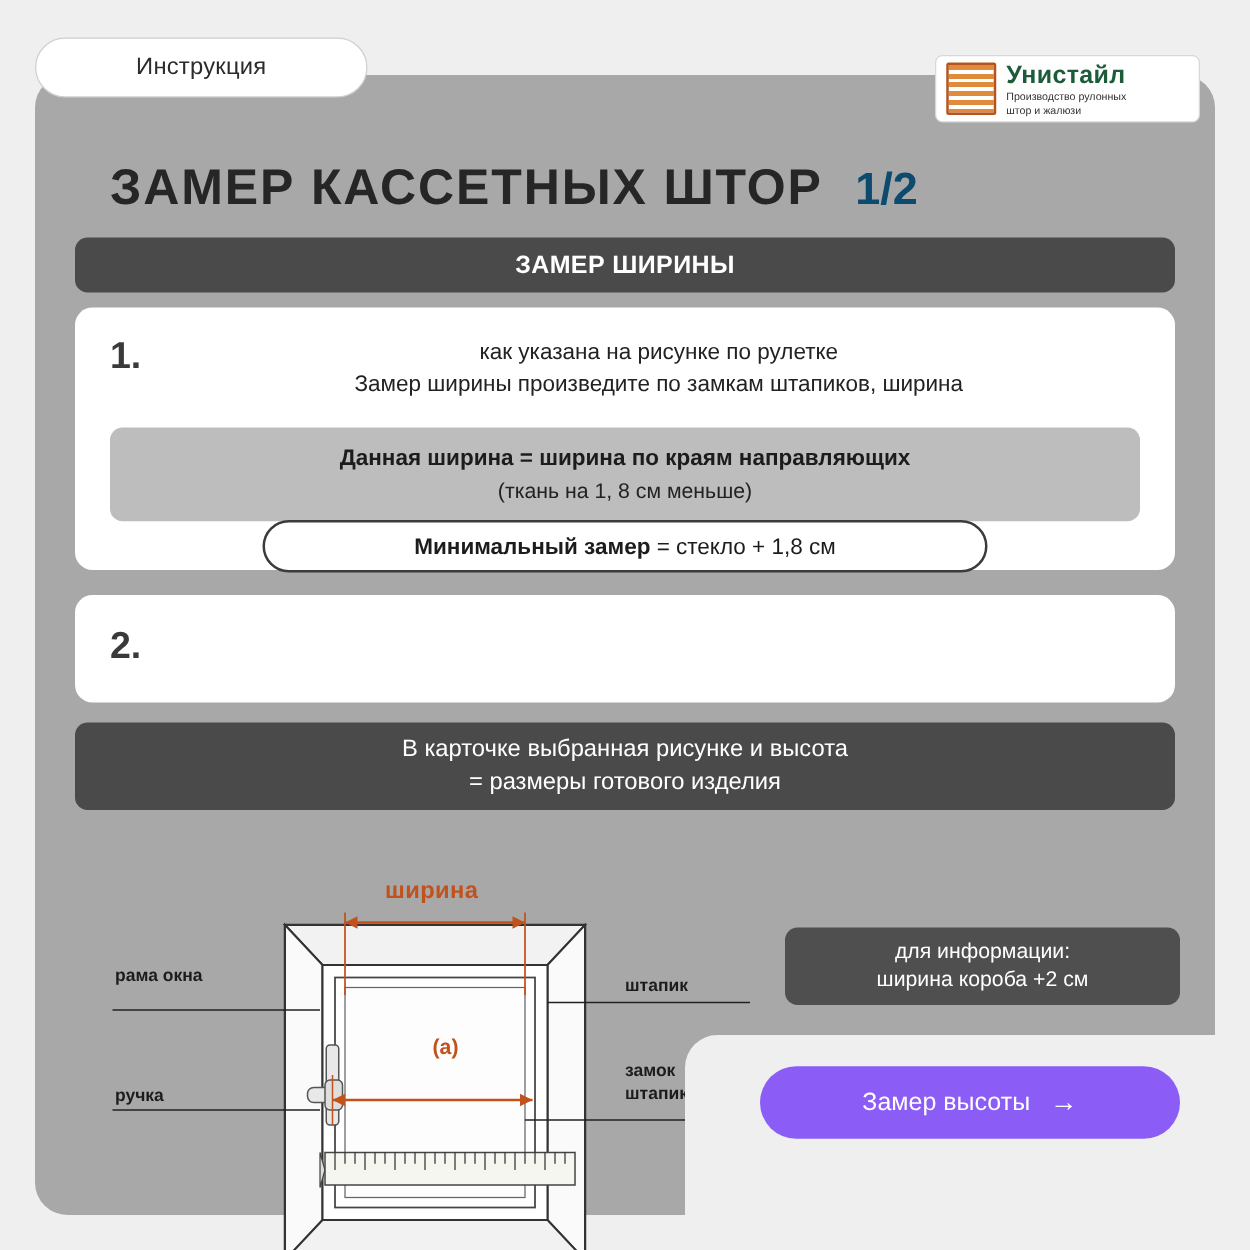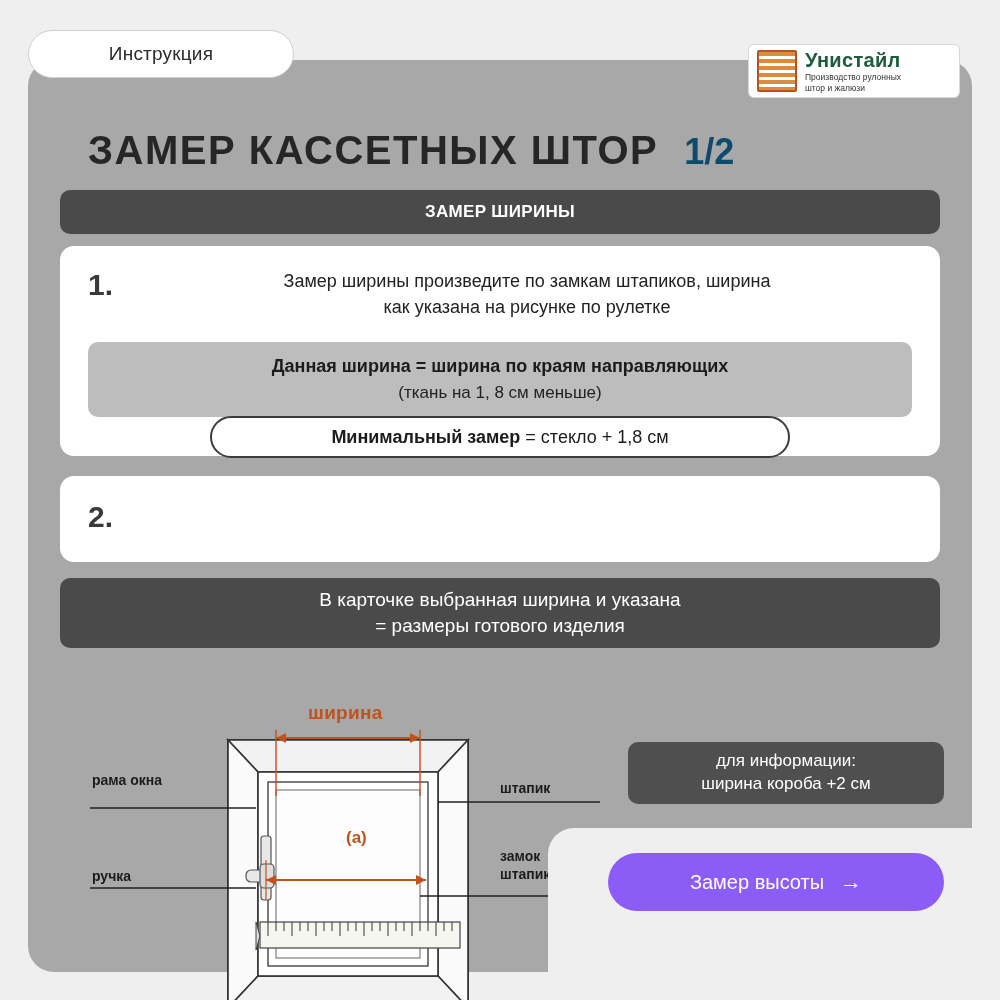--- a/index.html
+++ b/index.html
@@ -95,21 +95,21 @@
     position: absolute;
     background: #4a4a4a;
     border-radius: 10px;
     color: #fff;
     display: flex; align-items: center; justify-content: center;
     text-align: center;
     font-weight: bold;
   }
   #band-width {
     left: 32px; top: 130px; width: 880px; height: 44px;
-    font-size: 17px; letter-spacing: .3px;
+    font-size: 20px; letter-spacing: .3px;
   }
   #band-card {
     left: 32px; top: 518px; width: 880px; height: 70px;
     font-size: 19px; font-weight: normal; line-height: 1.35;
     flex-direction: column;
   }
 
   
   .white-card {
     position: absolute;
@@ -242,39 +242,39 @@
       <span class="pagenum">1/2</span>
     </div>
 
     <div class="dark-band" id="band-width">
       <span>ЗАМЕР ШИРИНЫ</span>
     </div>
 
     <div class="white-card" id="card1">
       <div class="step-num">1.</div>
       <div class="step-text">
+        <div>как указана на рисунке по рулетке</div>
         <div>Замер ширины произведите по замкам штапиков, ширина</div>
-        <div>как указана на рисунке по рулетке</div>
       </div>
       <div class="grey-inset">
         <div class="l1">Данная ширина = ширина по краям направляющих</div>
         <div class="l2">(ткань на 1, 8 см меньше)</div>
       </div>
       <div class="min-pill">
         <b>Минимальный замер</b>
         <span>= стекло + 1,8 см</span>
       </div>
     </div>
 
     <div class="white-card" id="card2">
       <div class="step-num">2.</div>
     </div>
 
     <div class="dark-band" id="band-card">
-      <div>В карточке выбранная ширина и указана</div>
+      <div>В карточке выбранная рисунке и высота</div>
       <div>= размеры готового изделия</div>
     </div>
 
     <div class="info-pill">
       <div>для информации:</div>
       <div>ширина короба +2 см</div>
     </div>
 
     <div class="diagram">
       <svg width="560" height="372" viewBox="0 0 560 372">

